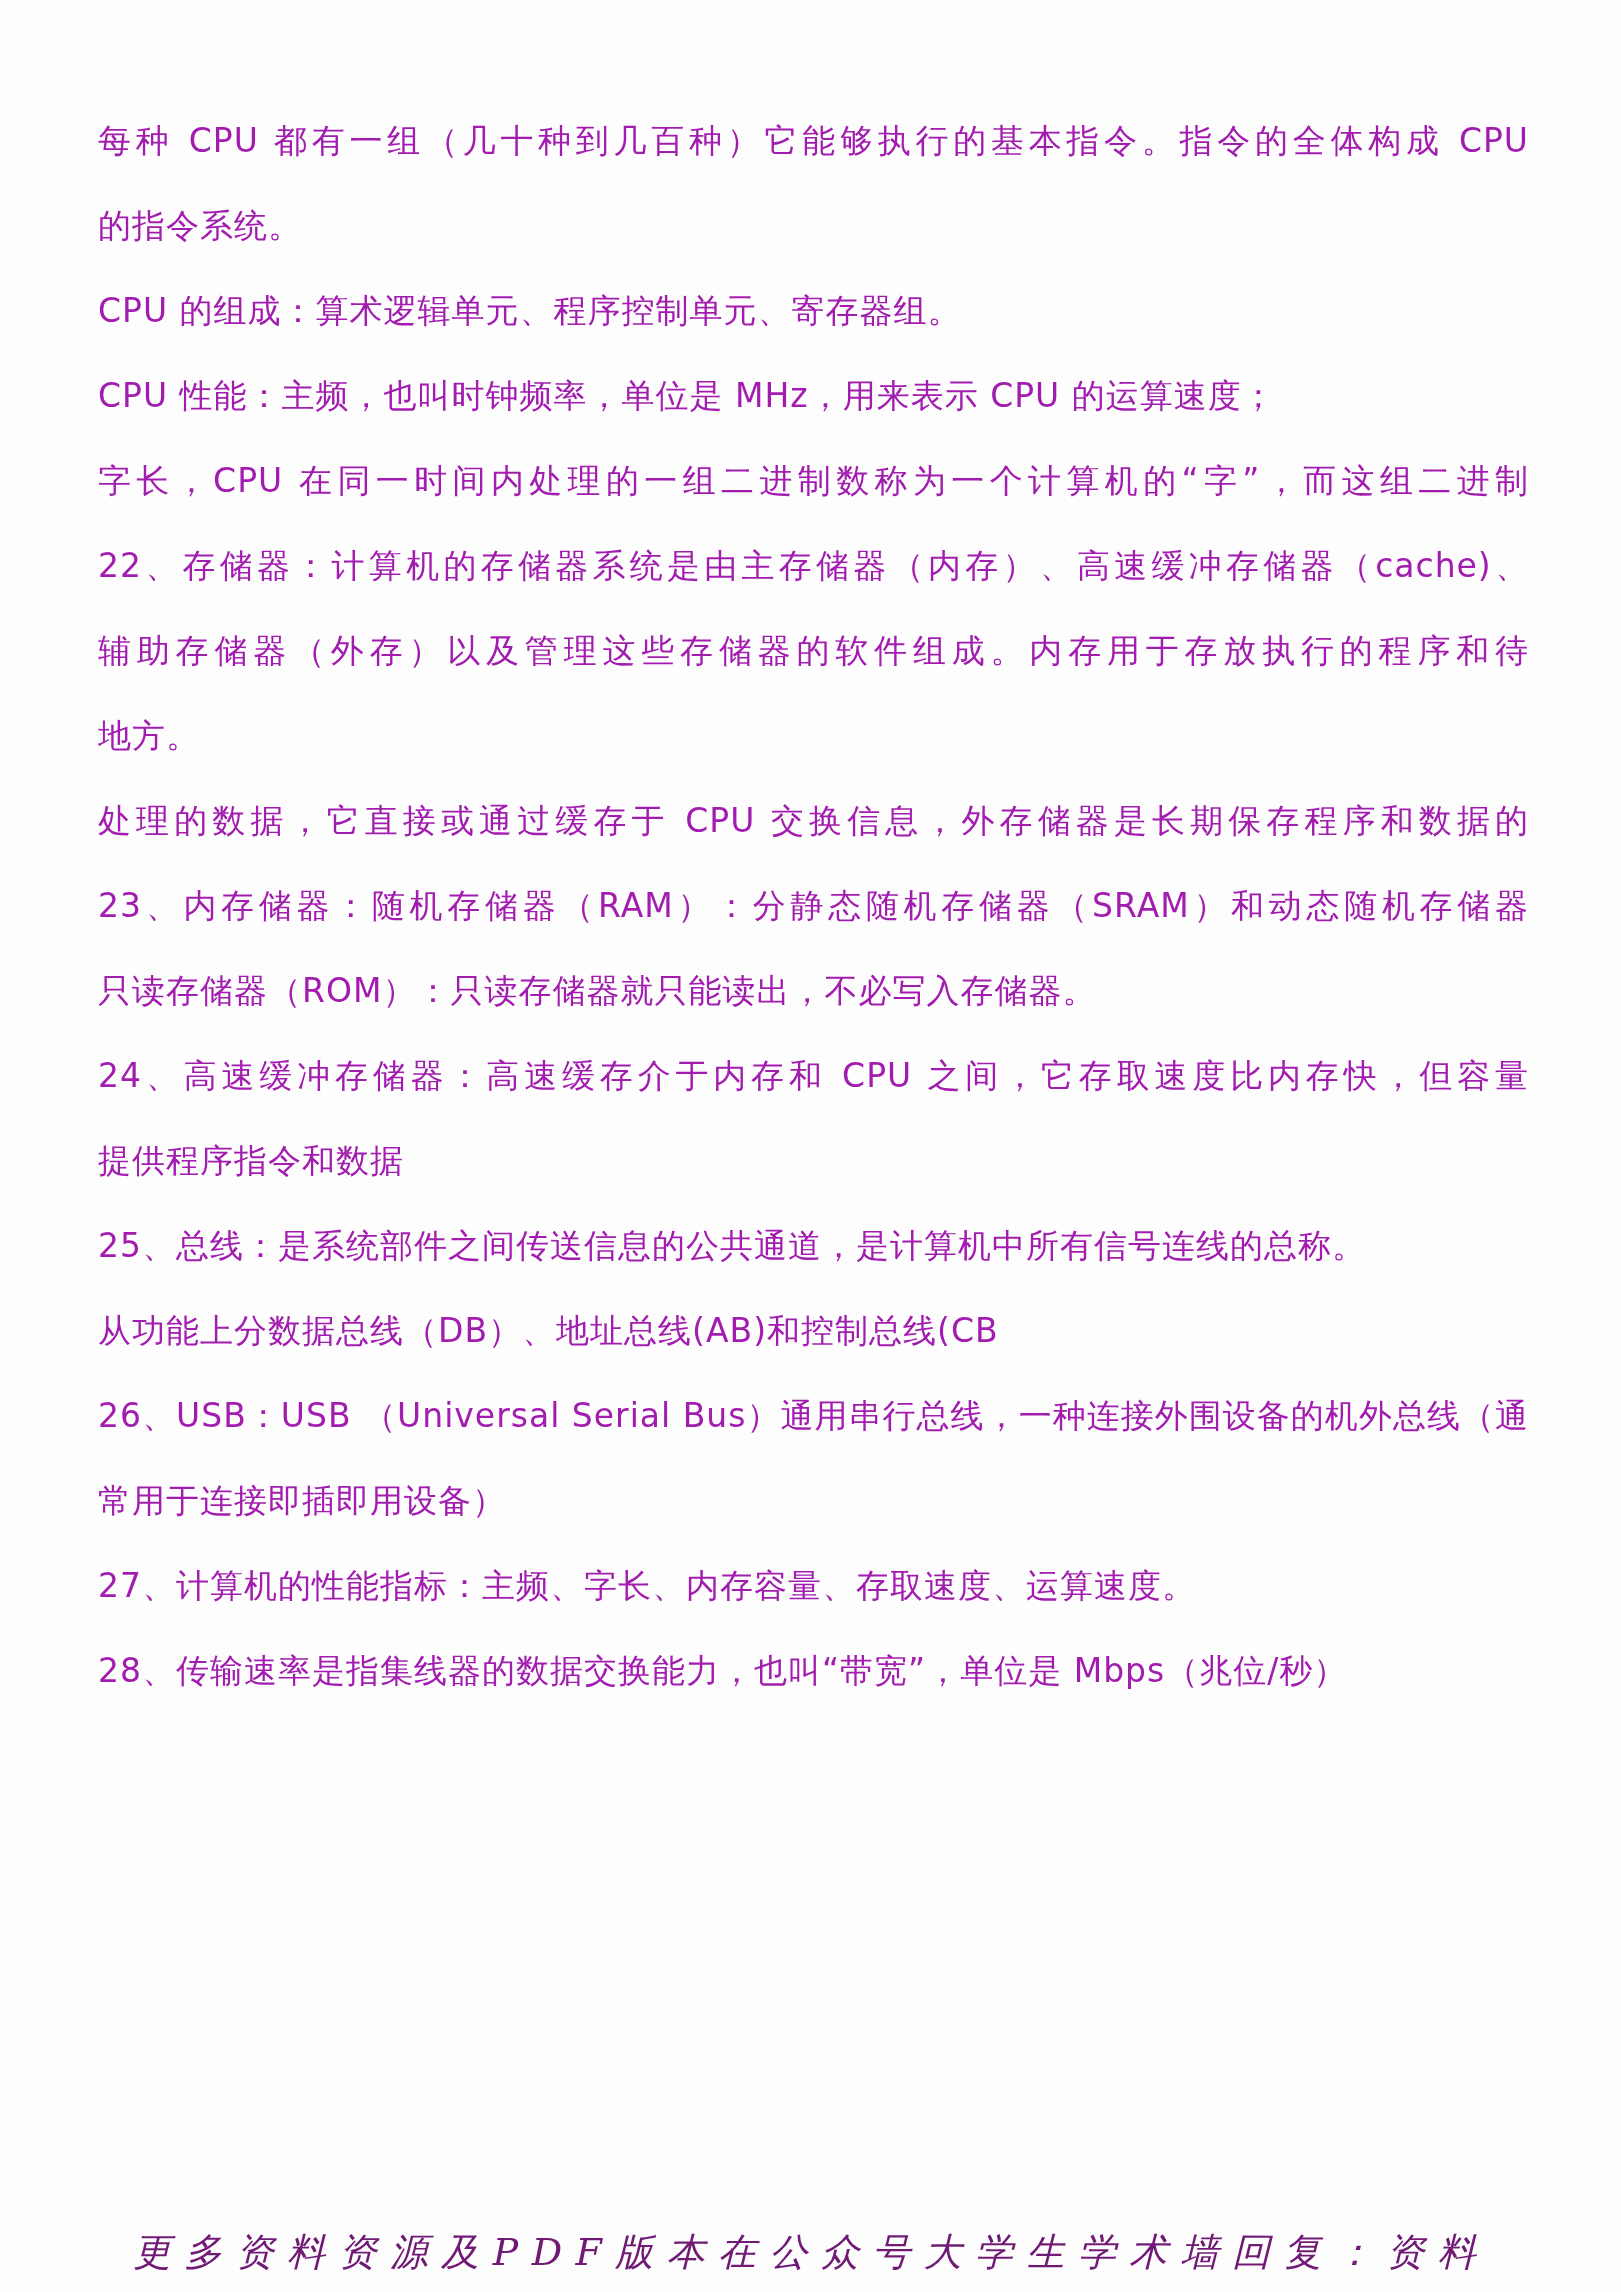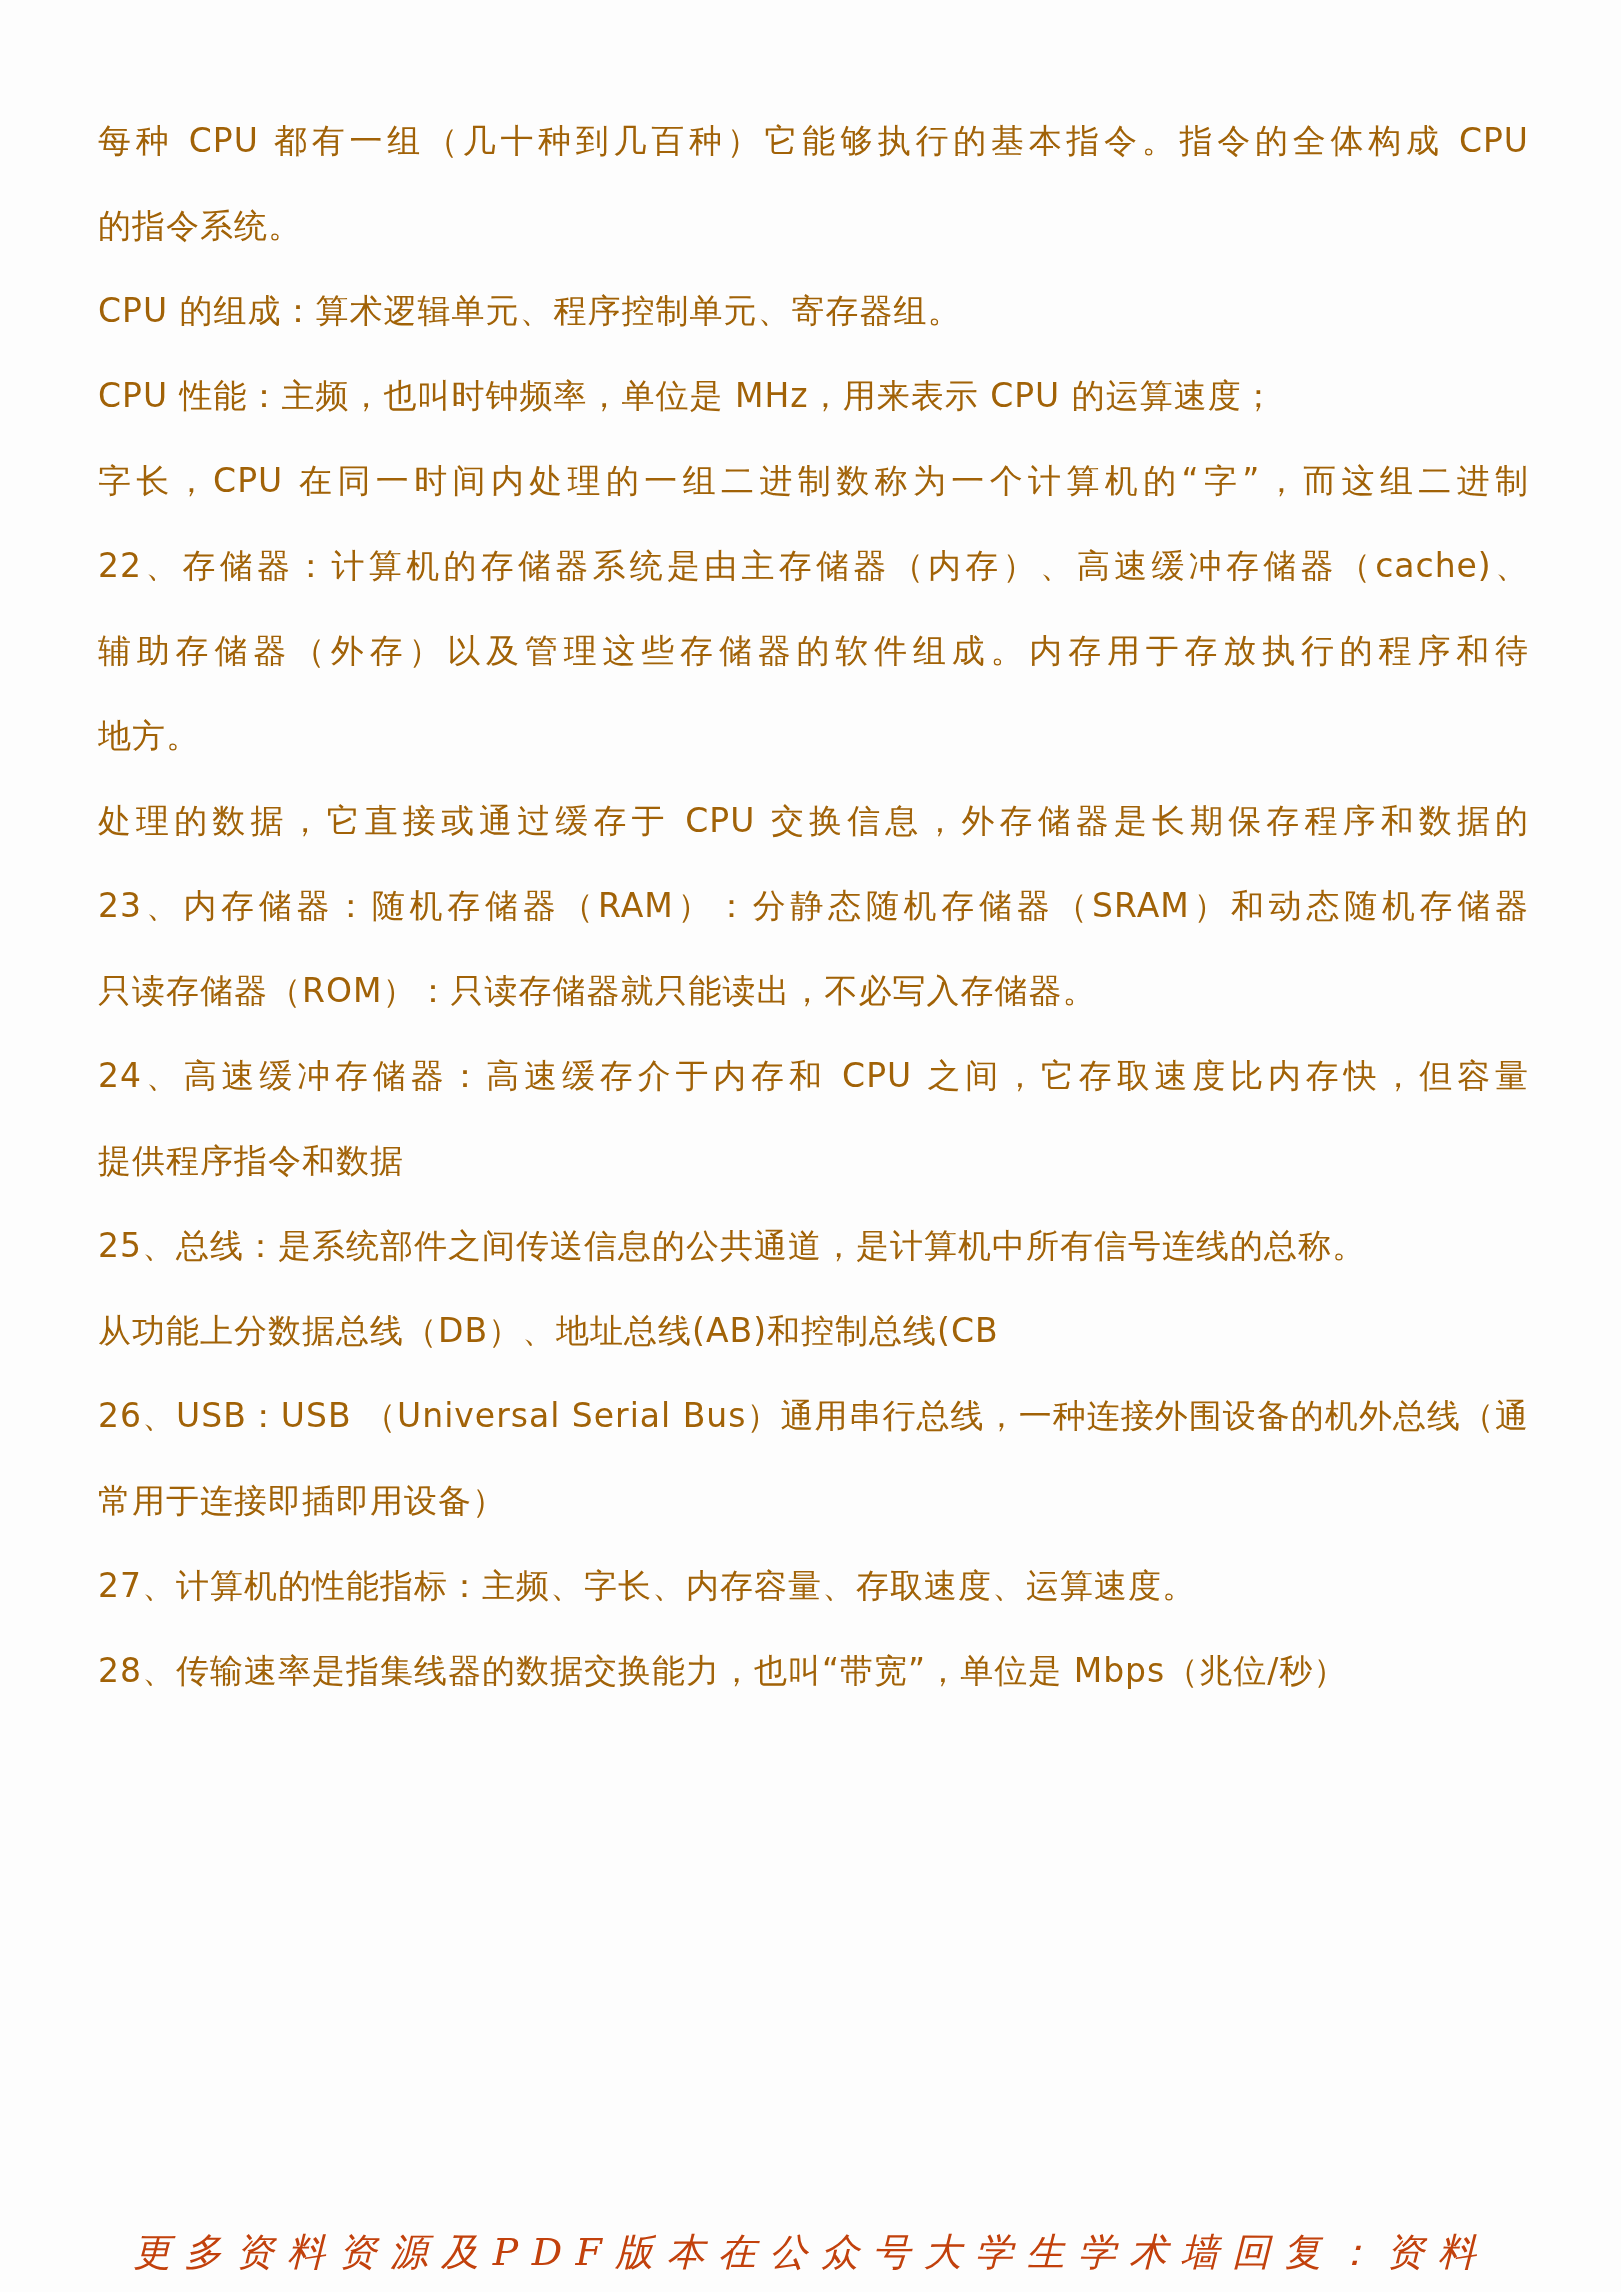--- a/index.html
+++ b/index.html
@@ -28,38 +28,38 @@
       left: 98px;
       top: 113px;
       width: 1431px;
     }
     .line {
       height: 85px;
       line-height: 56px;
       font-size: 33px;
       white-space: nowrap;
       letter-spacing: 1px;
-      color: #a16207;
+      color: #a21caf;
     }
     .line.justify {
       text-align: justify;
       text-align-last: justify;
       white-space: normal;
     }
     .footer {
       position: absolute;
       left: 0;
       top: 2227px;
       width: 1622px;
       text-align: center;
       font-family: "DejaVu Serif", "Liberation Serif", serif;
       font-size: 38px;
       letter-spacing: 13.4px;
       font-style: italic;
-      color: #c2410c;
+      color: #701a75;
     }
   </style>
 </head>
 <body>
 
 <div class="page">
   <div class="content">
     <div class="line justify">每种  CPU 都有一组（几十种到几百种）它能够执行的基本指令。指令的全体构成 CPU</div>
     <div class="line">的指令系统。</div>
     <div class="line">CPU 的组成：算术逻辑单元、程序控制单元、寄存器组。</div>

